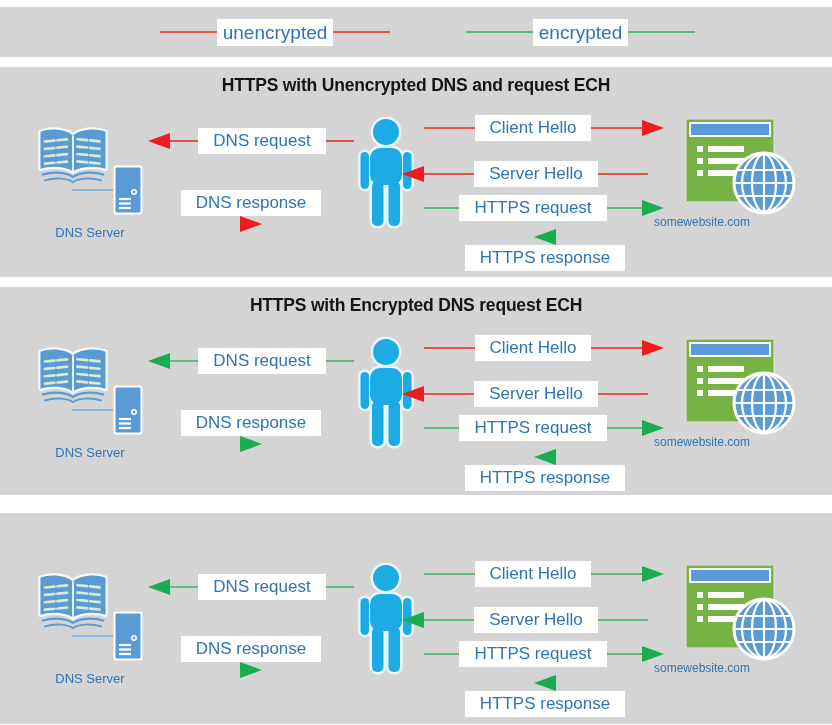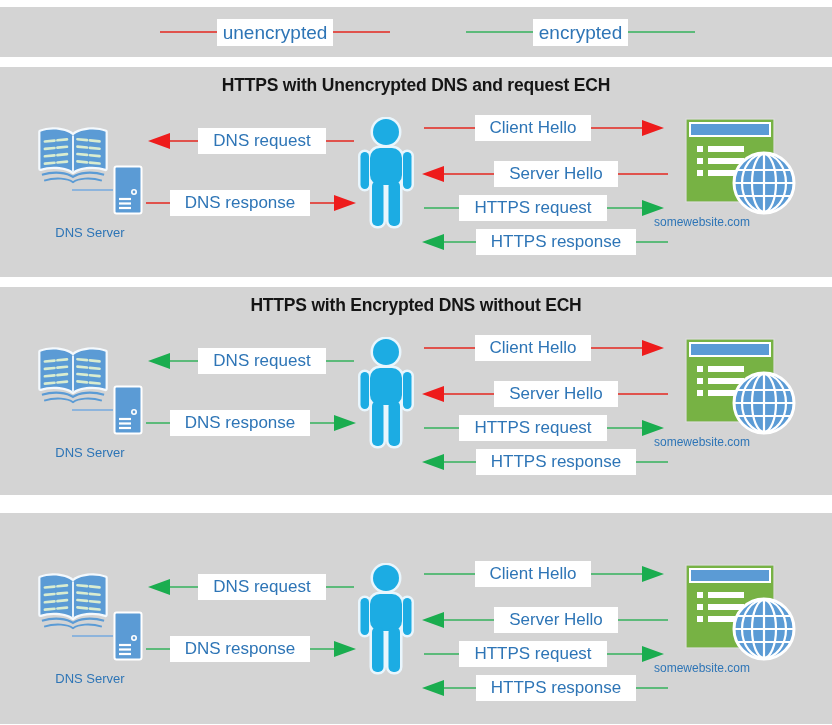--- a/index.html
+++ b/index.html
@@ -58,25 +58,25 @@
   .lbl{
     background:var(--label-bg);color:var(--label-text);
     font-size:17px;line-height:26px;padding:0 15px;white-space:nowrap;
   }
   .head{width:0;height:0;border-top:8px solid transparent;border-bottom:8px solid transparent;}
   .head-left{border-right:22px solid var(--head);}
   .head-right{border-left:22px solid var(--head);}
   .enc-unencrypted{--line:var(--unencrypted-line);--head:var(--unencrypted-head);}
   .enc-encrypted{--line:var(--encrypted-line);--head:var(--encrypted-head);}
   .a-dns-request   {left:148px;top:61px; width:206px;}
-  .a-dns-response  {left:146px;top:123px;width:210px;}
+  .a-dns-response  {left:146px;top:123px;width:210px;flex-direction:column;}
   .a-client-hello  {left:424px;top:48px; width:240px;text-align:center;}
-  .a-server-hello  {left:422px;top:94px; width:246px;}
+  .a-server-hello  {left:402px;top:94px; width:246px;}
   .a-https-request {left:424px;top:128px;width:240px;}
-  .a-https-response{left:422px;top:162px;width:246px;}
+  .a-https-response{left:422px;top:162px;width:246px;flex-direction:column;}
 </style>
 </head>
 <body style="background: rgb(255, 255, 255);">
 
 <header class="legend-bar">
   <div class="legend-item u">
     <span class="legend-line red"></span>
     <span class="legend-label">unencrypted</span>
     <span class="legend-line red"></span>
   </div>
@@ -206,21 +206,21 @@
     <div class="arrow a-https-response dir-left enc-encrypted">
       <span class="head head-left"></span>
       <span class="seg"></span>
       <span class="lbl">HTTPS response</span>
       <span class="seg"></span>
 
     </div>
   </section>
 
   <section class="panel">
-    <h2 class="panel-title">HTTPS with Encrypted DNS without ECH</h2>
+    <h2 class="panel-title">HTTPS with Encrypted DNS request ECH</h2>
 
     <svg class="book-icon" viewBox="0 0 100 84">
       <g stroke="#f4f9fd" stroke-width="6" stroke-linejoin="round" fill="var(--device-blue)">
         <path d="M50 13 C42 5 20 2 6 8 L6 58 C20 53 42 55 50 62 C58 55 80 53 94 58 L94 8 C80 2 58 5 50 13 Z"></path>
       </g>
       <path d="M50 13 C42 5 20 2 6 8 L6 58 C20 53 42 55 50 62 C58 55 80 53 94 58 L94 8 C80 2 58 5 50 13 Z" fill="var(--device-blue)"></path>
       <path d="M50 13 L50 62" stroke="#f4f9fd" stroke-width="2.5" fill="none"></path>
       <g stroke="var(--book-line-green)" stroke-width="3.6" stroke-linecap="round" stroke-dasharray="13 4" fill="none">
         <path d="M12 21 L44 18"></path>
           <path d="M12 31 L44 28"></path>

